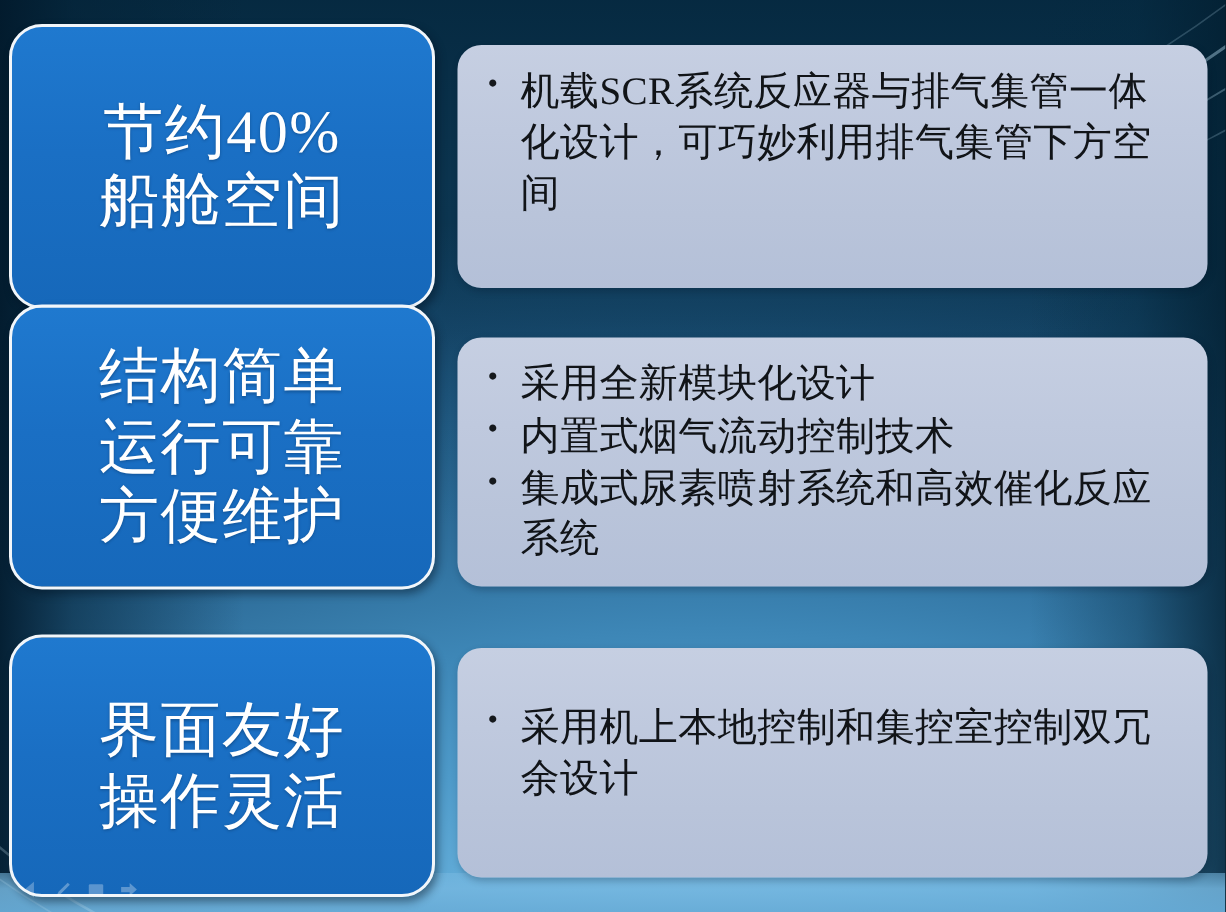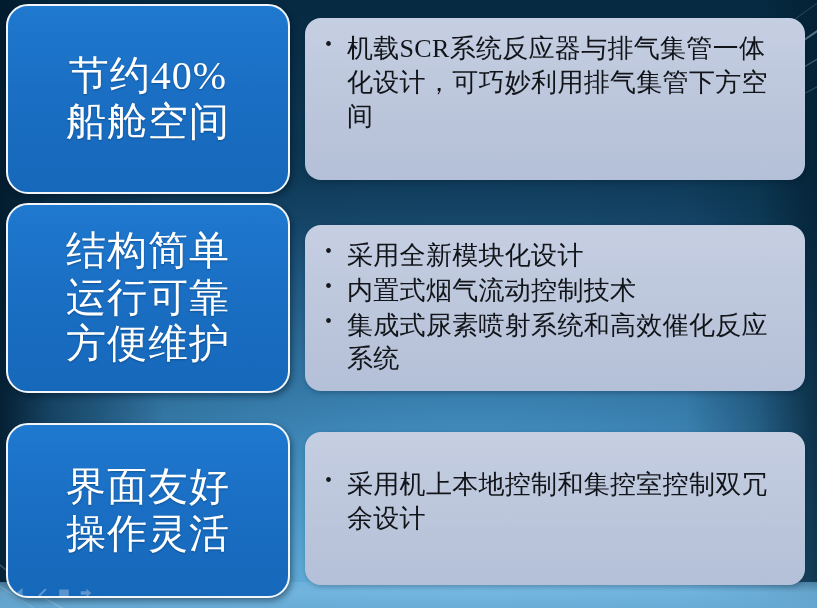--- a/index.html
+++ b/index.html
@@ -62,21 +62,21 @@
     pointer-events: none;
     opacity: 0.5;
   }
 
   
   .row {
     position: absolute;
     left: 0;
     right: 0;
   }
-  .row1 { top: 4px;   height: 194px; }
+  .row1 { top: 16px;   height: 194px; }
   .row2 { top: 203px; height: 194px; }
   .row3 { top: 430px; height: 172px; }
 
   
   .cap-box {
     position: absolute;
     border-radius: 22px;
     background: linear-gradient(180deg, #1f79cf 0%, #1a6fc4 45%, #1668ba 100%);
     border: 2px solid #f2f6fa;
     box-sizing: border-box;

